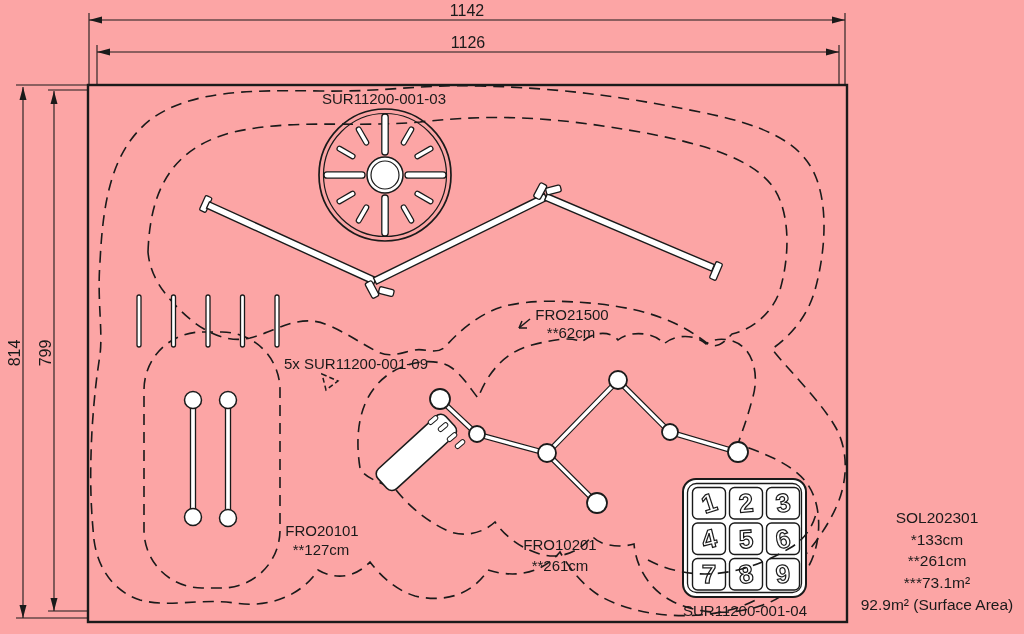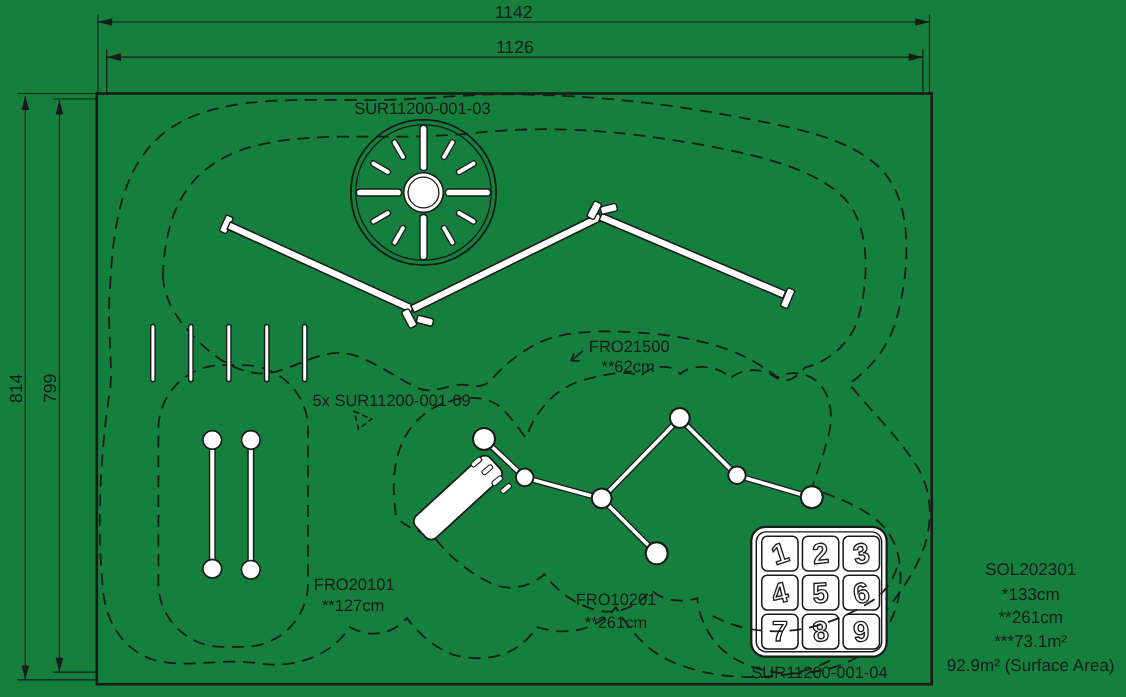--- a/index.html
+++ b/index.html
@@ -1,16 +1,16 @@
 <!DOCTYPE html>
 <html><head>
 <meta charset="utf-8">
 <style>
   html,body{margin:0;padding:0;background:#fff;}
-  #stage{width:1024px;height:634px;background:#15803d;position:relative;overflow:hidden;
+  #stage{width:1024px;height:634px;background:#fca5a5;position:relative;overflow:hidden;
          font-family:"Liberation Sans", sans-serif;}
   svg{display:block}
   text{font-family:"Liberation Sans", sans-serif; fill:#1a1a1a;}
   .dimtxt{font-size:16px;}
   .lbl{font-size:15px;}
   .sumtxt{font-size:15.5px;}
   .digit{font-size:26px;font-weight:bold;fill:#ffffff;stroke:#1a1a1a;stroke-width:1.25px;}
   .thin{stroke:#1a1a1a;stroke-width:1.1;fill:none;}
   .dash{stroke:#1a1a1a;stroke-width:1.6;fill:none;stroke-dasharray:11 7;}
   .white{fill:#ffffff;stroke:#1a1a1a;}

